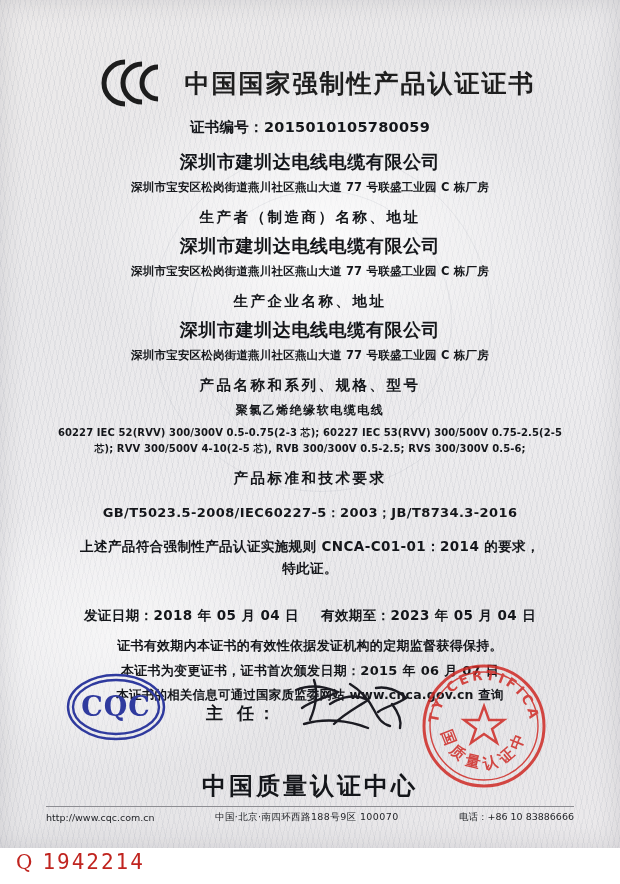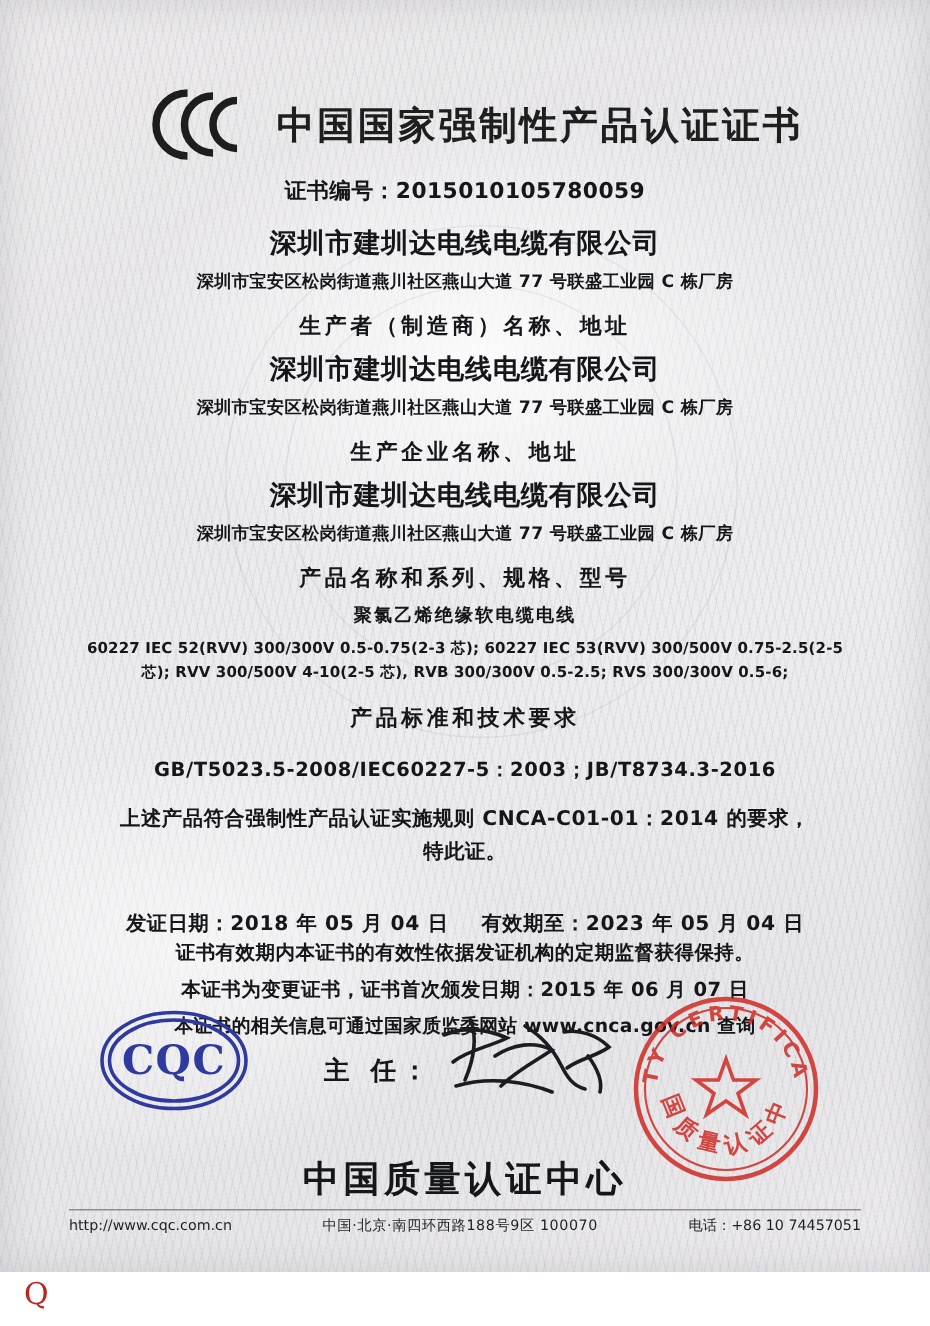--- a/index.html
+++ b/index.html
@@ -137,21 +137,21 @@
   .dates {
     font-size: 13.5px;
     font-weight: bold;
     margin-top: 28px;
     letter-spacing: 0.4px;
   }
   .dates .gap { display:inline-block; width: 22px; }
   .note {
     font-size: 13px;
     font-weight: bold;
-    margin-top: 1px;
+    margin-top: 12px;
     letter-spacing: 0.3px;
   }
   .note2 {
     font-size: 13px;
     font-weight: bold;
     margin-top: 7px;
     letter-spacing: 0.3px;
   }
   .note3 {
     font-size: 12.5px;
@@ -170,21 +170,21 @@
   }
   .cqc-logo {
     position: absolute;
     left: 64px;
     top: 2px;
     width: 104px;
     height: 74px;
   }
   .director {
     position: absolute;
-    left: 216px;
+    left: 206px;
     top: 34px;
     font-size: 17px;
     font-weight: bold;
     letter-spacing: 4px;
     color: #14161a;
   }
   .signature {
     position: absolute;
     left: 290px;
     top: 6px;
@@ -383,22 +383,23 @@
       </svg>
     </div>
   </div>
 
   <div class="org-name">中国质量认证中心</div>
 
   <div class="footer-rule"></div>
   <div class="footer">
     <span>http://www.cqc.com.cn</span>
     <span class="mid">中国·北京·南四环西路188号9区  100070</span>
-    <span>电话：+86 10 74457051</span>
+    <span>电话：+86 10 83886666</span>
   </div>
 
   <div class="bottom-strip"></div>
 
   <div class="serial">
     <span class="serial-q">Q</span>
+    <span class="serial-num">1942214</span>
   </div>
 
 </div>
 
 </body></html>

